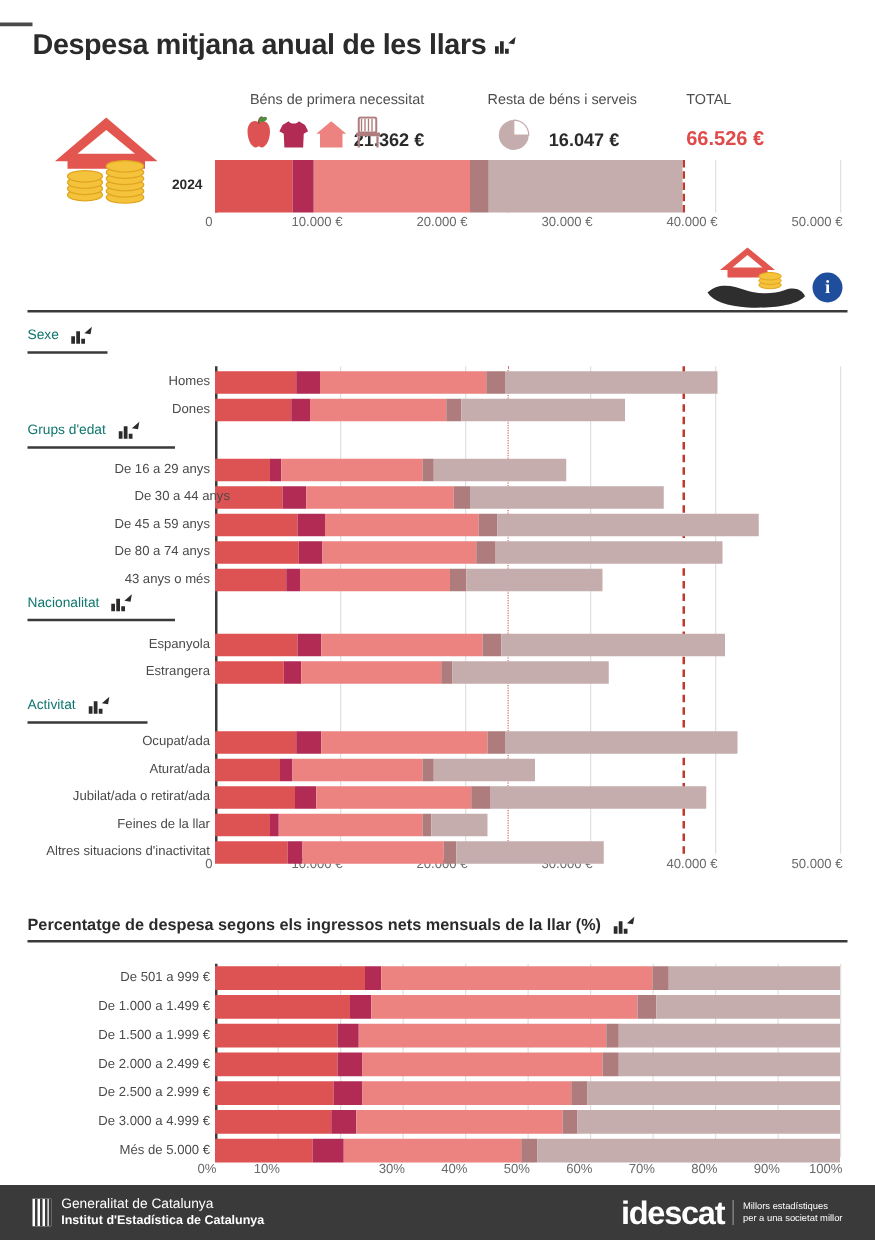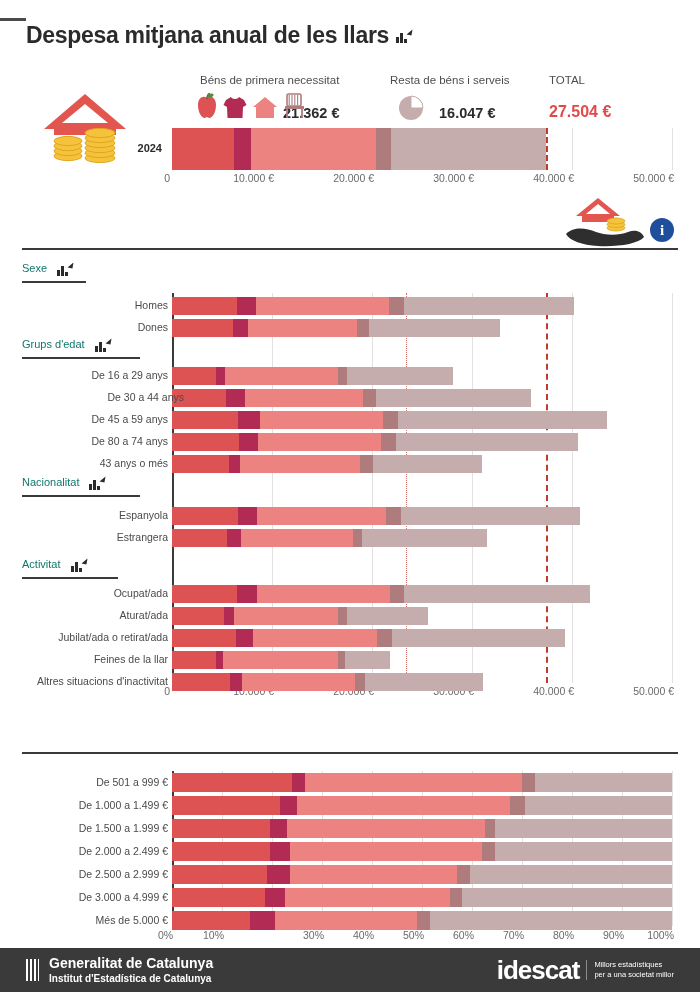--- a/index.html
+++ b/index.html
@@ -78,21 +78,21 @@
   
   .footer{
     position:absolute;left:0;top:948px;width:700px;height:44px;background:#3a3a3a;
     display:flex;align-items:center;justify-content:space-between;padding:0 26px;
     box-sizing:border-box;
   }
   .gencat{display:flex;align-items:center;gap:8px;}
   .gencat-mark{width:15px;height:22px;background:#fff;position:relative;overflow:hidden;}
   .gencat-mark span{position:absolute;top:0;width:2.4px;height:22px;background:#3a3a3a;}
   .gencat-txt{color:#fff;line-height:1.25;}
-  .gencat-txt .l1{font-size:14px;font-weight:bold;}
+  .gencat-txt .l1{font-size:11px;font-weight:normal;}
   .gencat-txt .l2{font-size:10px;font-weight:bold;}
   .brand{display:flex;align-items:center;gap:7px;}
   .brand-name{color:#fff;font-size:26px;font-weight:bold;letter-spacing:-1px;}
   .brand-tag{color:#fff;font-size:7.5px;line-height:1.3;border-left:1px solid #8d8d8d;padding-left:7px;}
 </style>
 </head>
 <body>
 
 <div class="page">
 
@@ -100,21 +100,21 @@
   <div class="main-title">
     <span>Despesa mitjana anual de les llars</span><span class="chart-ico"><i class="b1"></i><i class="b2"></i><i class="b3"></i><u></u></span>
   </div>
 
   <div class="colhead c1">Béns de primera necessitat</div>
   <div class="colhead c2">Resta de béns i serveis</div>
   <div class="colhead c3">TOTAL</div>
 
   <div class="valbig v1">21.362 €</div>
   <div class="valbig v2">16.047 €</div>
-  <div class="valbig v3">27.504 €</div>
+  <div class="valbig v3">66.526 €</div>
 
   <div class="icons-row">
     <svg width="22" height="26" viewBox="0 0 22 26">
       <path d="M11 5 C7 2 2 5 2 12 C2 20 6 25 8.5 25 C9.8 25 10.2 24 11 24 C11.8 24 12.2 25 13.5 25 C16 25 20 20 20 12 C20 5 15 2 11 5Z" fill="#DD5252"></path>
       <path d="M11 6 C11 3 12 1 14 0.5" stroke="#7a5b3a" stroke-width="1.6" fill="none"></path>
       <ellipse cx="14.5" cy="2.5" rx="3.2" ry="1.8" fill="#4f8f3f" transform="rotate(-20 14.5 2.5)"></ellipse>
     </svg>
     <svg width="24" height="24" viewBox="0 0 24 24">
       <path d="M8 2 L3 5 L0.5 10 L4 12 L4.5 23 L19.5 23 L20 12 L23.5 10 L21 5 L16 2 C15 4.5 9 4.5 8 2Z" fill="#B22B55"></path>
     </svg>
@@ -333,20 +333,23 @@
       <div class="bar" style="left:172px;top:388px;height:18px;">
         <div class="seg" style="width:58px;background:#DD5252;"></div>
         <div class="seg" style="width:12px;background:#B22B55;"></div>
         <div class="seg" style="width:113px;background:#EC8380;"></div>
         <div class="seg" style="width:10px;background:#AE7C7C;"></div>
         <div class="seg" style="width:118px;background:#C6ADAD;"></div>
       </div>
       <div class="rowlabel" style="left:4px;top:390px;width:164px;">Altres situacions d'inactivitat</div>
     </div>
 
+  <div class="sec-title" style="left:22px;top:732px;">
+    <span>Percentatge de despesa segons els ingressos nets mensuals de la llar (%)</span><span class="chart-ico" style="margin-left:10px"><i class="b1"></i><i class="b2"></i><i class="b3"></i><u></u></span>
+  </div>
   <div class="sec-rule" style="left:22px;top:752px;width:656px;"></div>
 
   <div class="plot" id="plot-pct" style="left:0;top:765px;width:700px;height:175px;">
       <div class="grid" style="left:222px;top:6px;height:155px;"></div>
       <div class="grid" style="left:272px;top:6px;height:155px;"></div>
       <div class="grid" style="left:322px;top:6px;height:155px;"></div>
       <div class="grid" style="left:372px;top:6px;height:155px;"></div>
       <div class="grid" style="left:422px;top:6px;height:155px;"></div>
       <div class="grid" style="left:472px;top:6px;height:155px;"></div>
       <div class="grid" style="left:522px;top:6px;height:155px;"></div>

